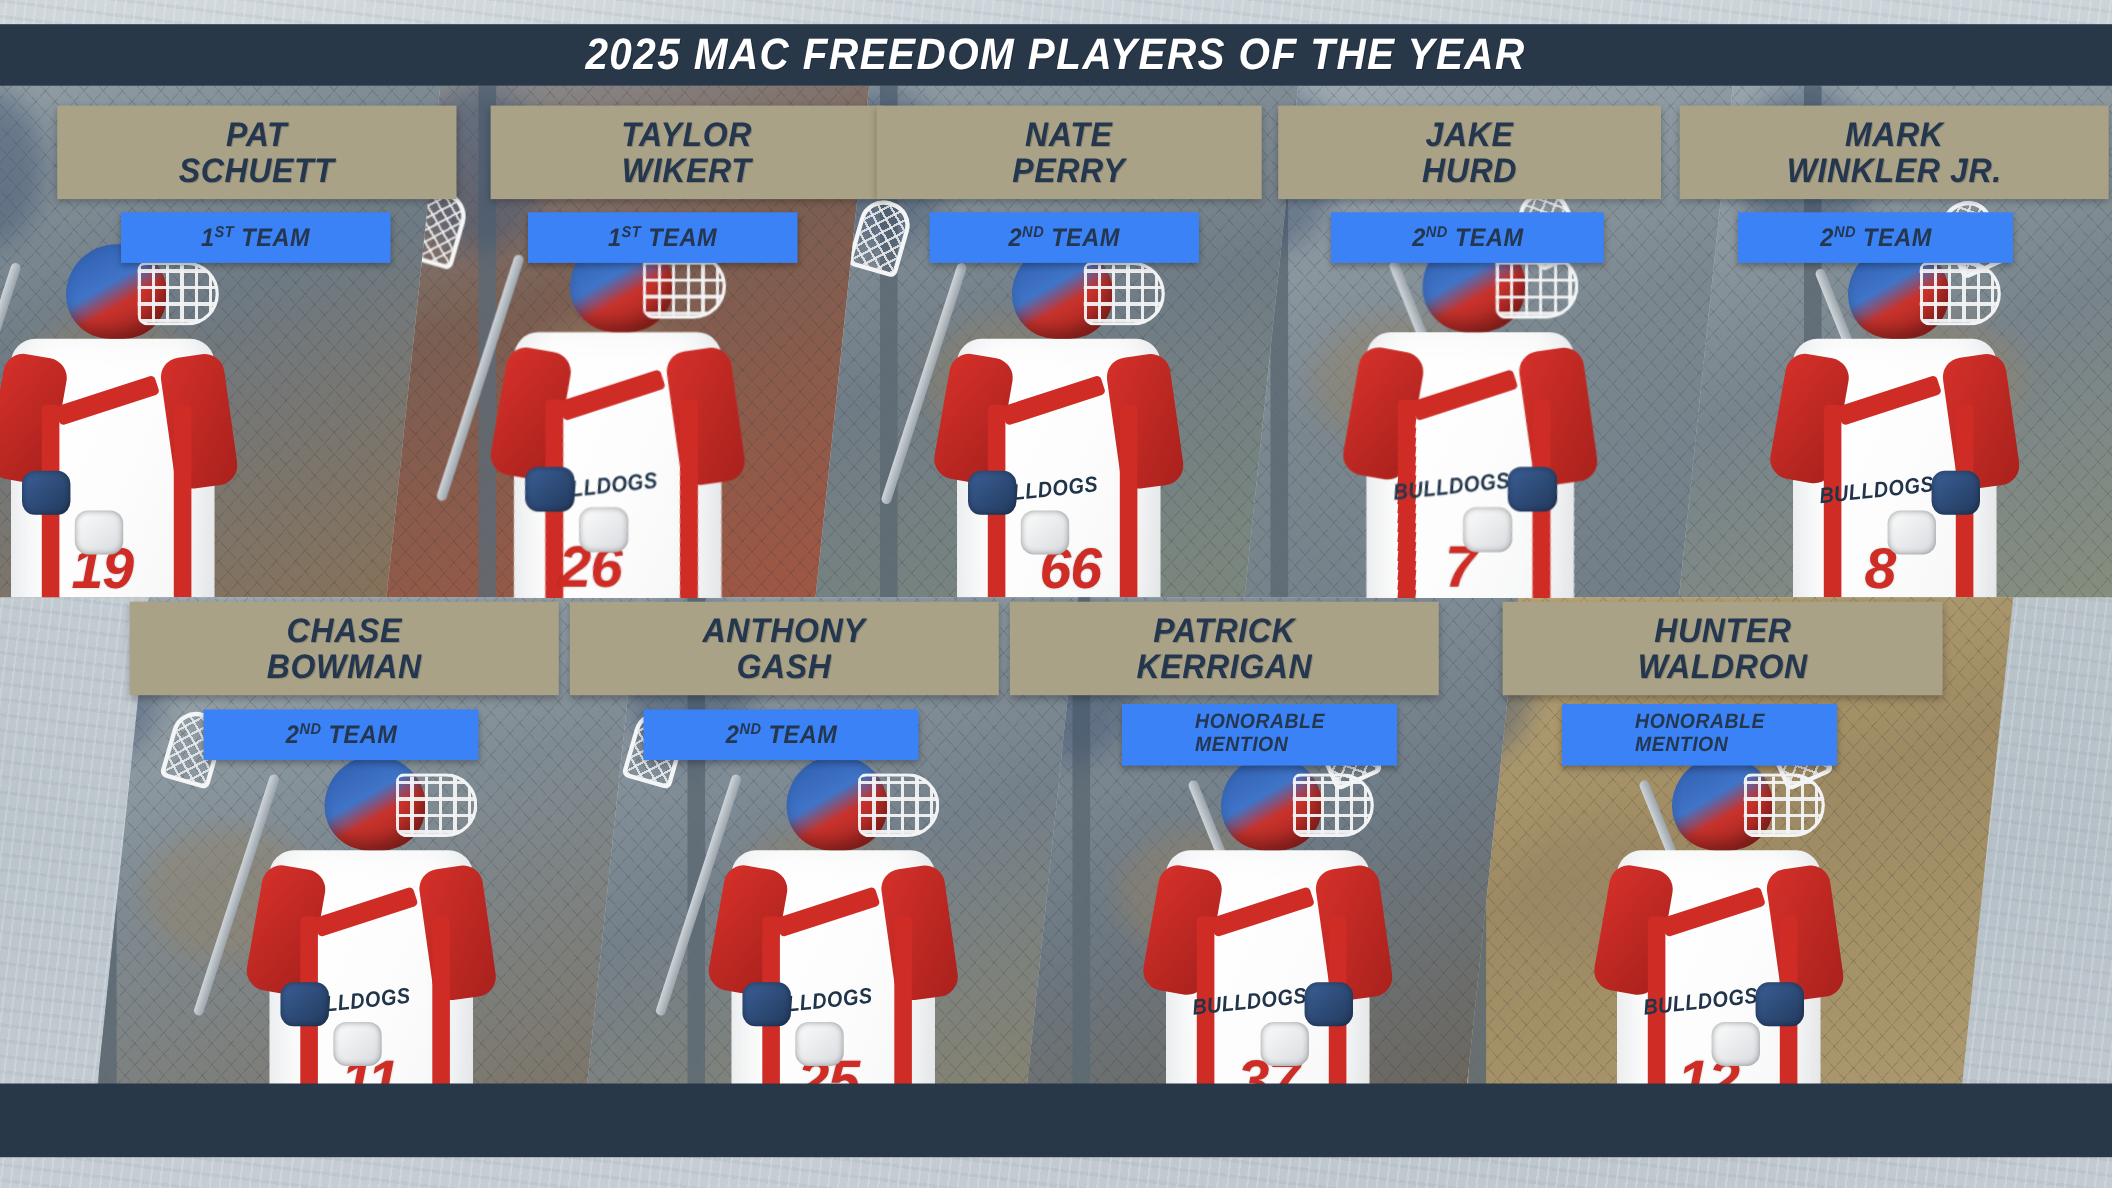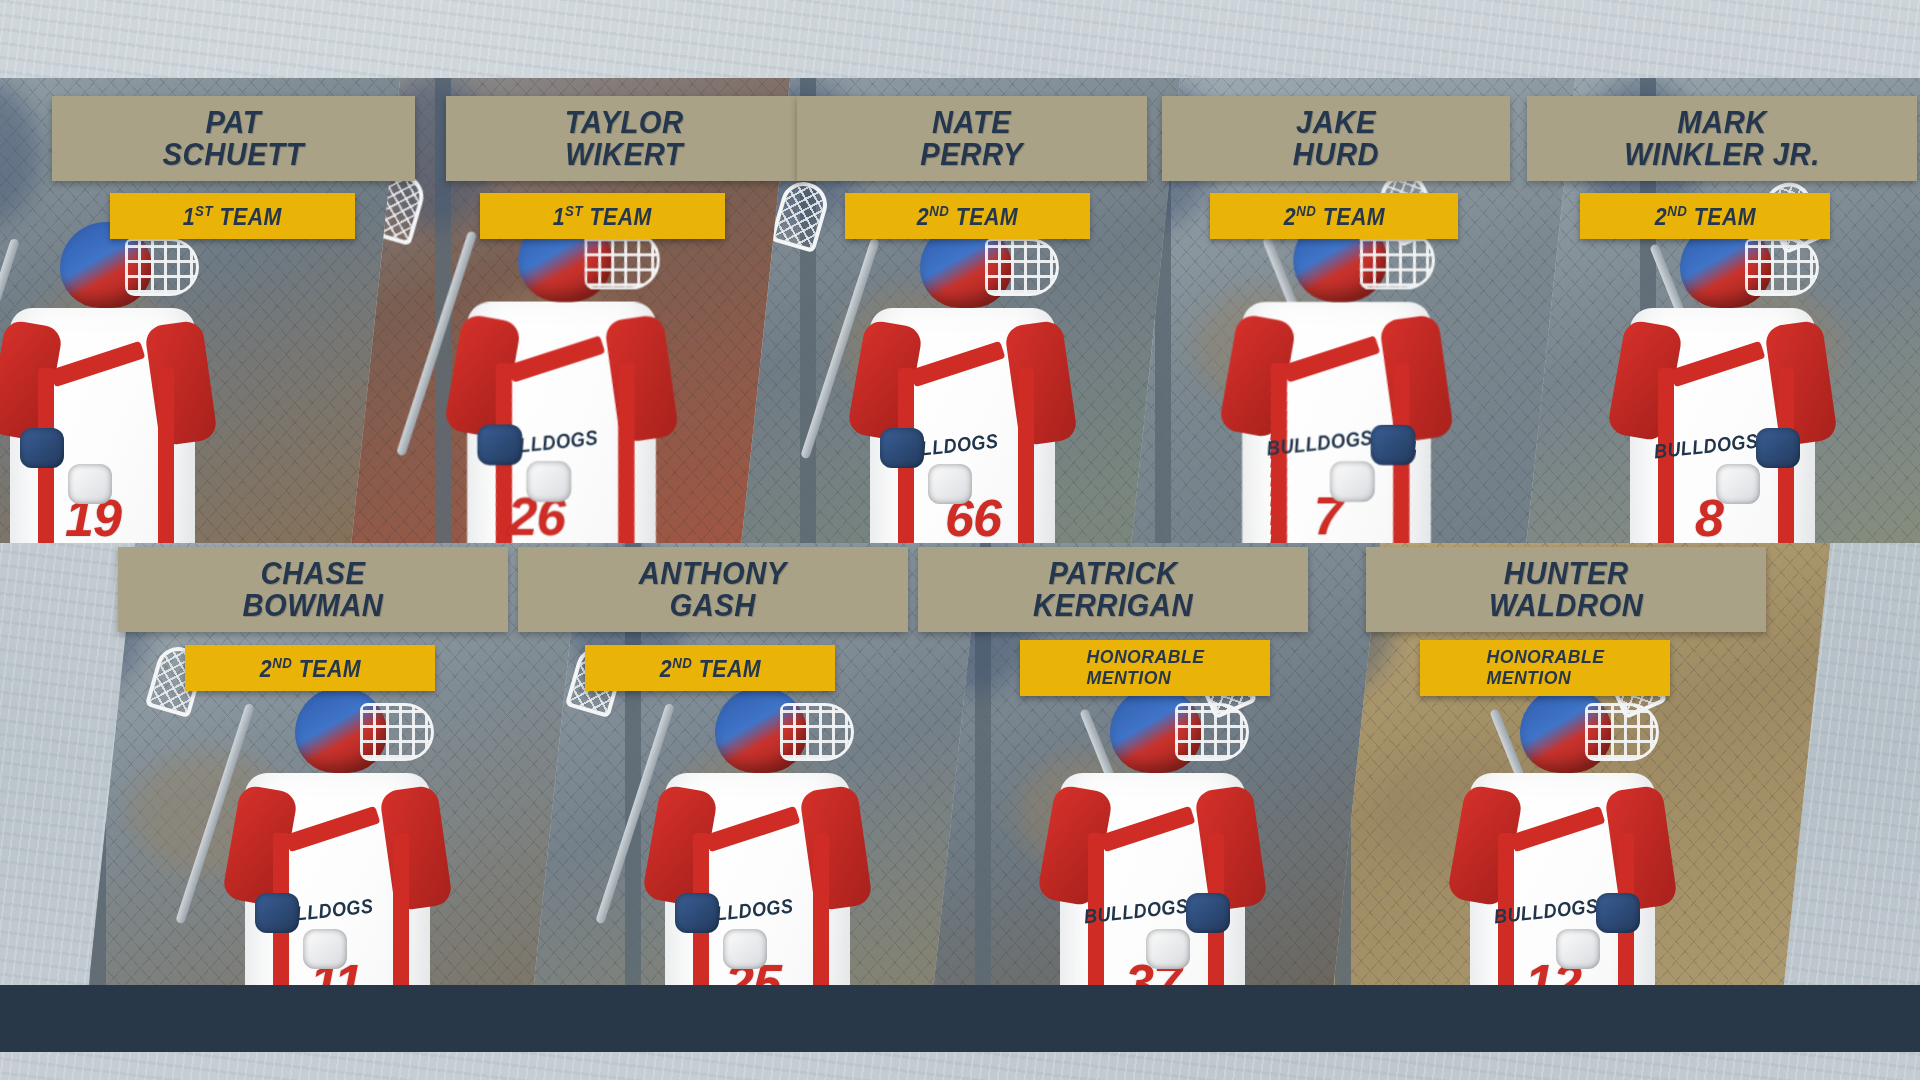--- a/index.html
+++ b/index.html
@@ -147,21 +147,21 @@
     letter-spacing:.6px;
     transform:scaleX(.94);
     text-shadow:1px 1px 0 rgba(0,0,0,.18);
     padding:0 6px;
   }
   .plate .nm .l2 { display:block; }
 
   
   .badge {
     position:absolute;
-    background:#eab308;
+    background:#3b82f6;
     box-shadow:0 3px 6px rgba(0,0,0,.3);
     display:flex; align-items:center; justify-content:center;
     z-index:35;
   }
   .badge .bt {
     color:#24374f;
     font-weight:bold; font-style:italic;
     font-size:23px; line-height:1.0;
     letter-spacing:.5px;
     transform:scaleX(.93);
@@ -424,20 +424,23 @@
         <div class="helmet" style="left:160px;bottom:300px"></div>
         <div class="cage" style="left:225px;bottom:312px"></div>
         <div class="glove" style="left:236px;bottom:140px"></div>
         <div class="glove w" style="left:196px;bottom:104px"></div>
       </div>
     </div>
         </div>
       </div>
     </div>
 
+  <div class="bar-top">
+    <div class="title">2025 MAC FREEDOM PLAYERS OF THE YEAR</div>
+  </div>
 
   <div id="plates">
       <div class="plate" style="left: 52px; top: 96px; width: 363px; height: 85px;">
         <div class="nm"><span>PAT</span><span class="l2">SCHUETT</span></div>
       </div>
       <div class="badge" style="left: 110px; top: 193px; width: 245px; height: 46px;">
         <div class="bt">1<sup>ST</sup> TEAM</div>
       </div>
       <div class="plate" style="left: 446px; top: 96px; width: 357px; height: 85px;">
         <div class="nm"><span>TAYLOR</span><span class="l2">WIKERT</span></div>

